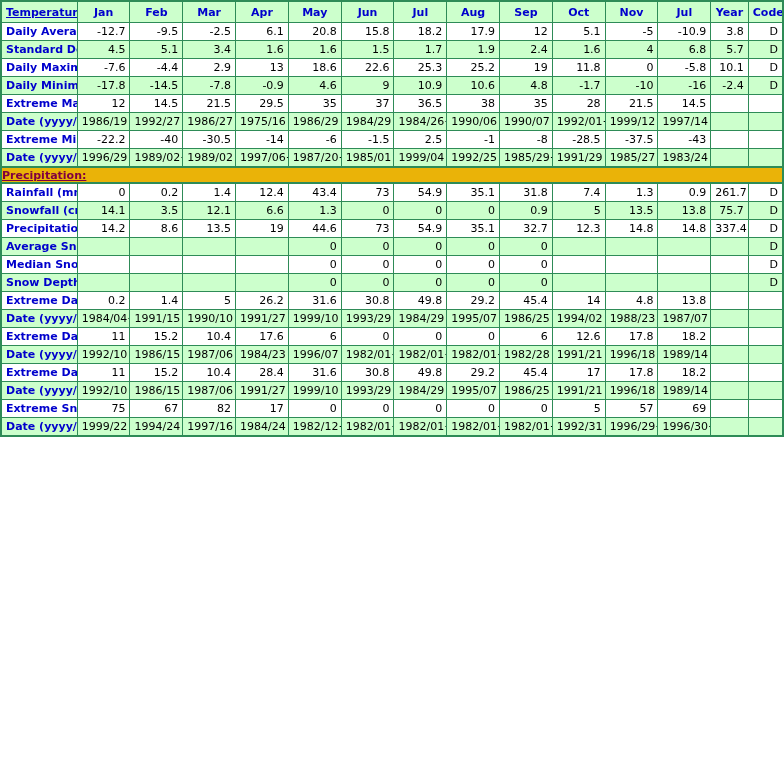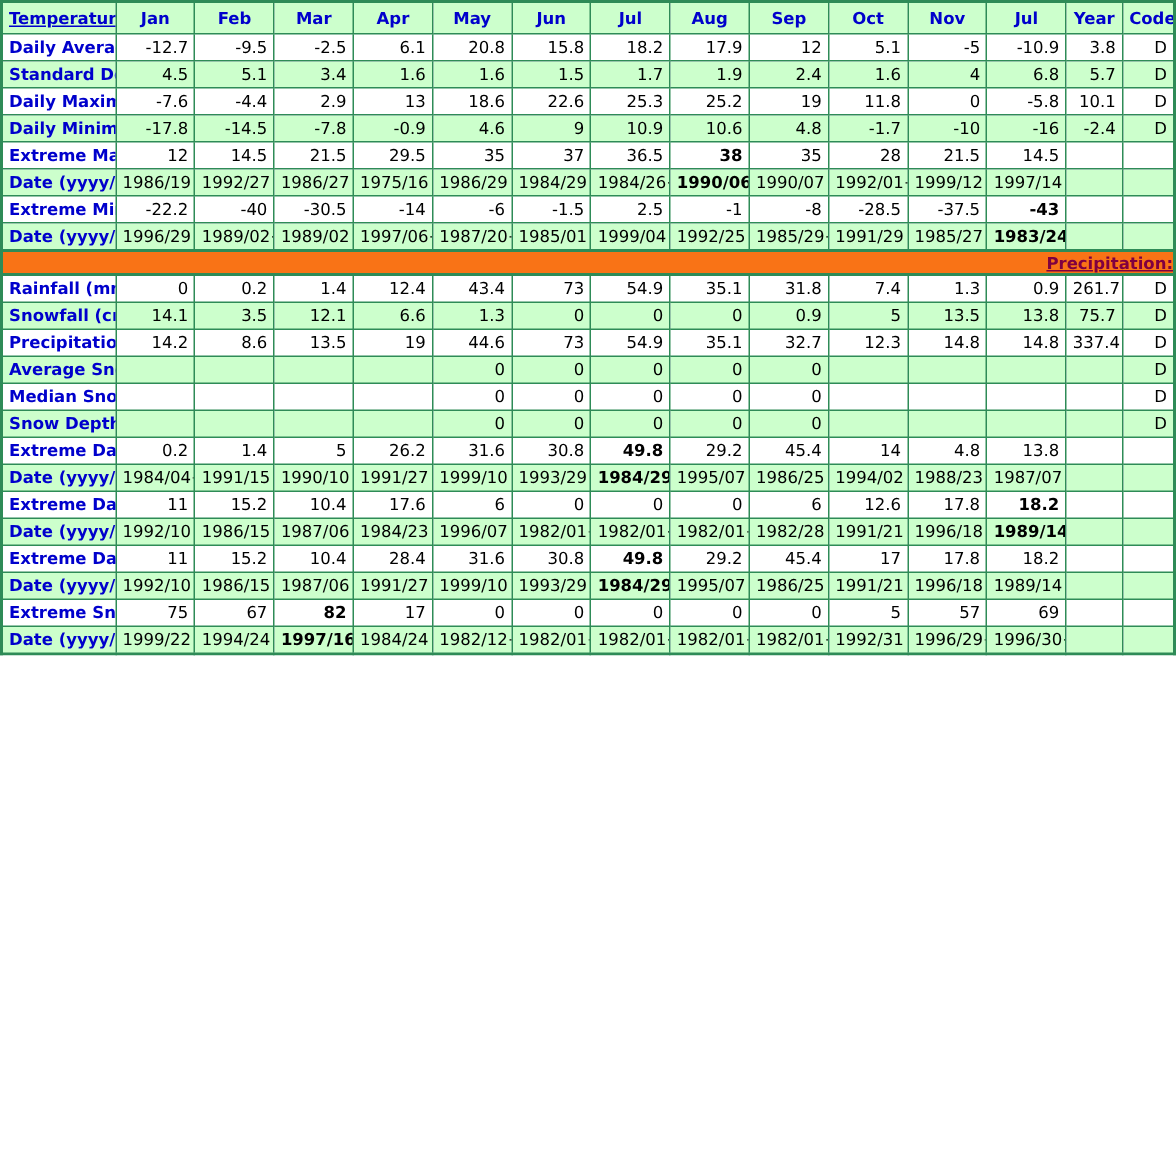--- a/index.html
+++ b/index.html
@@ -45,42 +45,41 @@
   td.section-title {
     text-align: left;
     color: #800040;
     font-weight: bold;
     text-decoration: underline;
     background: #ccffcc;
     padding-left: 3px;
   }
   
   tr.band td {
-    background: #f97316;
+    background: #eab308;
     height: 14px;
     padding: 0;
     border-top: 2px solid #2e8b57;
     border-bottom: 2px solid #2e8b57;
-    text-align: right;
   }
   td.rowlabel {
     color: #0000cc;
     font-weight: bold;
     text-align: left;
     white-space: normal;
     padding-left: 3px;
     line-height: 13px;
   }
   td.val {
     text-align: right;
     color: #000000;
     font-weight: normal;
     padding-right: 4px;
   }
-  td.val.bold { font-weight: bold; }
+  td.val.bold { font-weight: normal; }
   tr.green td { background: #ccffcc; }
   tr.white td { background: #ffffff; }
 </style>
 </head>
 <body>
 
 <table class="climate">
   <colgroup>
     <col class="c-label">
       <col class="c-month">

